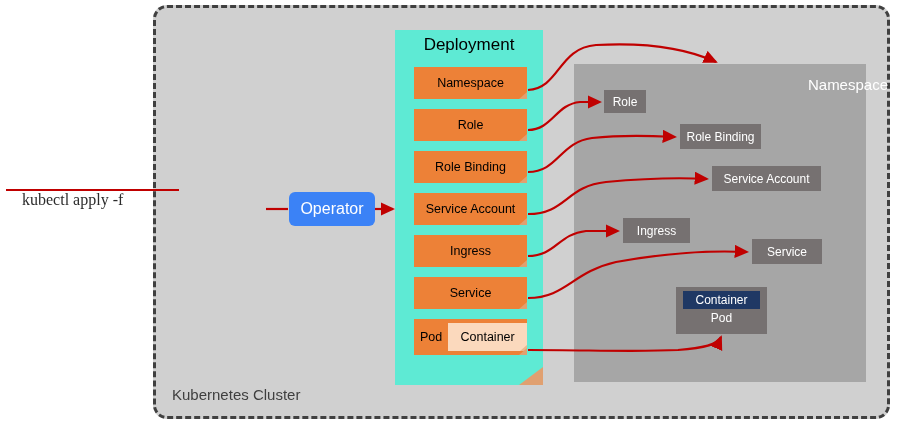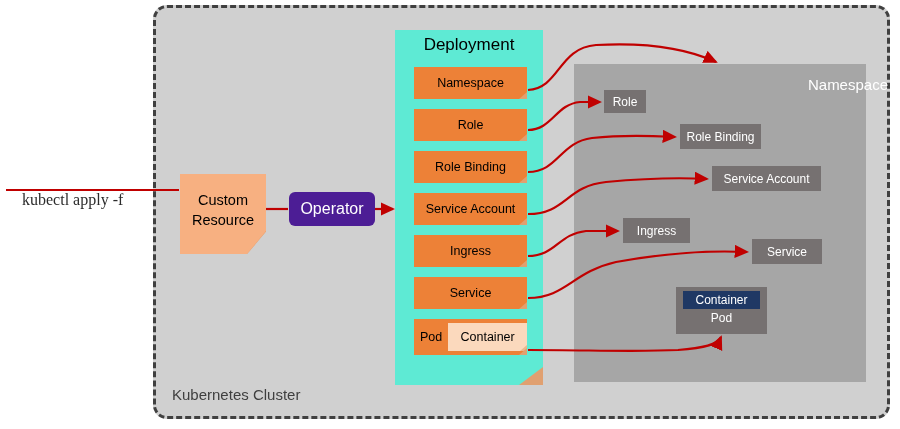--- a/index.html
+++ b/index.html
@@ -79,21 +79,21 @@
   }
   .cr-text { position: relative; z-index: 2; padding-bottom: 8px; }
 
   
   .operator {
     position: absolute;
     left: 289px;
     top: 192px;
     width: 86px;
     height: 34px;
-    background: #4c1d95;
+    background: #3b82f6;
     border-radius: 6px;
     color: #ffffff;
     font-size: 16px;
     display: flex;
     align-items: center;
     justify-content: center;
   }
 
   
   .deployment {
@@ -245,27 +245,20 @@
 
 <div id="canvas">
 
   <div class="cmd">
     <div>kubectl apply -f</div>
   </div>
 
   <div class="cluster"></div>
   <div class="cluster-label">Kubernetes Cluster</div>
 
-  <div class="custom-resource">
-    <div class="fold"></div>
-    <div class="cr-text">
-      <div>Custom</div>
-      <div>Resource</div>
-    </div>
-  </div>
 
   <div class="operator">
     <span>Operator</span>
   </div>
 
   <div class="deployment">
     <div class="dep-fold"></div>
     <div class="deployment-title">Deployment</div>
     <div class="dep-list">
       <div class="dep-item">

